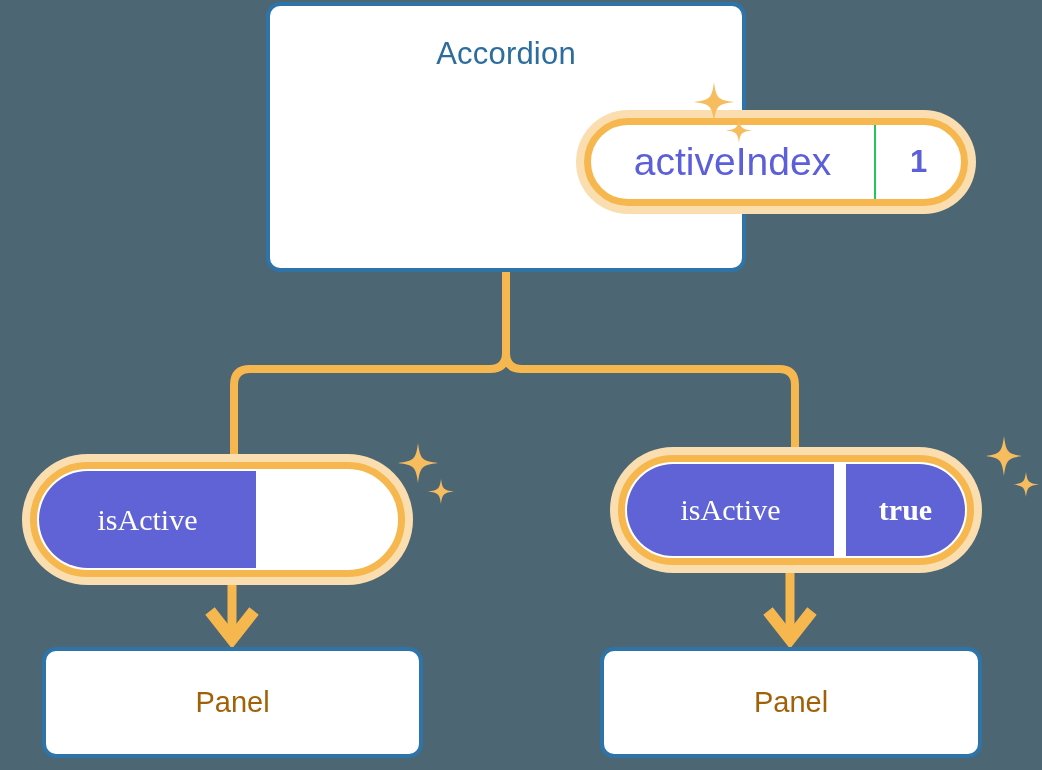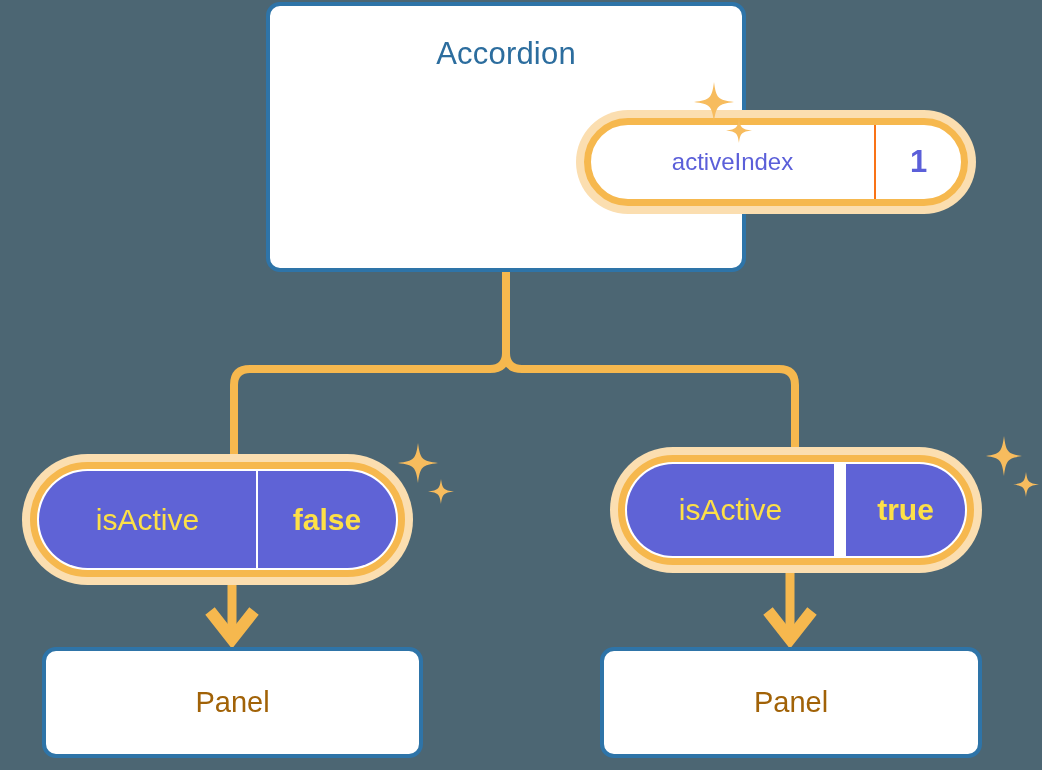--- a/index.html
+++ b/index.html
@@ -106,39 +106,40 @@
     top: 112px;
     width: 384px;
     height: 88px;
     background: #ffffff;
   }
   #pill-active-index .seg {
     color: #5b5fd9;
   }
   #pill-active-index .seg-key {
     flex: 0 0 285px;
-    font-size: 24px;
-    border-right: 2px solid #f97316;
+    font-size: 39px;
+    border-right: 2px solid #22c55e;
     border-radius: 999px 0 0 999px;
   }
   #pill-active-index .seg-val {
     flex: 1 1 auto;
     font-size: 31px;
     font-weight: 700;
     border-radius: 0 999px 999px 0;
   }
 
   
   .pill-purple {
     background: #ffffff;
     padding: 2px;
   }
   .pill-purple .seg {
     background: #5f63d6;
-    color: #fde047;
+    color: #ffffff;
+    font-family: Liberation Serif, serif;
   }
   .pill-purple .seg-key {
     font-size: 30px;
     border-right: 2px solid #ffffff;
     border-radius: 999px 0 0 999px;
   }
   .pill-purple .seg-val {
     font-size: 30px;
     font-weight: 700;
     border-radius: 0 999px 999px 0;
@@ -204,21 +205,20 @@
     </div>
   </div>
 
   <svg class="sparkle-group" id="sparkle-root" width="64" height="70" viewBox="0 0 64 70">
     <path d="M22 2 C24 18 26 20 42 22 C26 24 24 26 22 42 C20 26 18 24 2 22 C18 20 20 18 22 2 Z" fill="#f7bc5e"></path>
     <path d="M47 38 C48.4 48 49.6 49.2 60 50.5 C49.6 51.8 48.4 53 47 63 C45.6 53 44.4 51.8 34 50.5 C44.4 49.2 45.6 48 47 38 Z" fill="#f7bc5e"></path>
   </svg>
 
   <div class="pill pill-purple" id="pill-is-active-false">
     <div class="seg seg-key">isActive</div>
-    <div class="seg seg-val">false</div>
   </div>
 
   <svg class="sparkle-group" id="sparkle-left" width="62" height="70" viewBox="0 0 62 70">
     <path d="M22 2 C24 18 26 20 42 22 C26 24 24 26 22 42 C20 26 18 24 2 22 C18 20 20 18 22 2 Z" fill="#f7bc5e"></path>
     <path d="M45 38 C46.4 48 47.6 49.2 58 50.5 C47.6 51.8 46.4 53 45 63 C43.6 53 42.4 51.8 32 50.5 C42.4 49.2 43.6 48 45 38 Z" fill="#f7bc5e"></path>
   </svg>
 
   <div class="card" id="panel-left">
     <div class="panel-label">Panel</div>
   </div>

